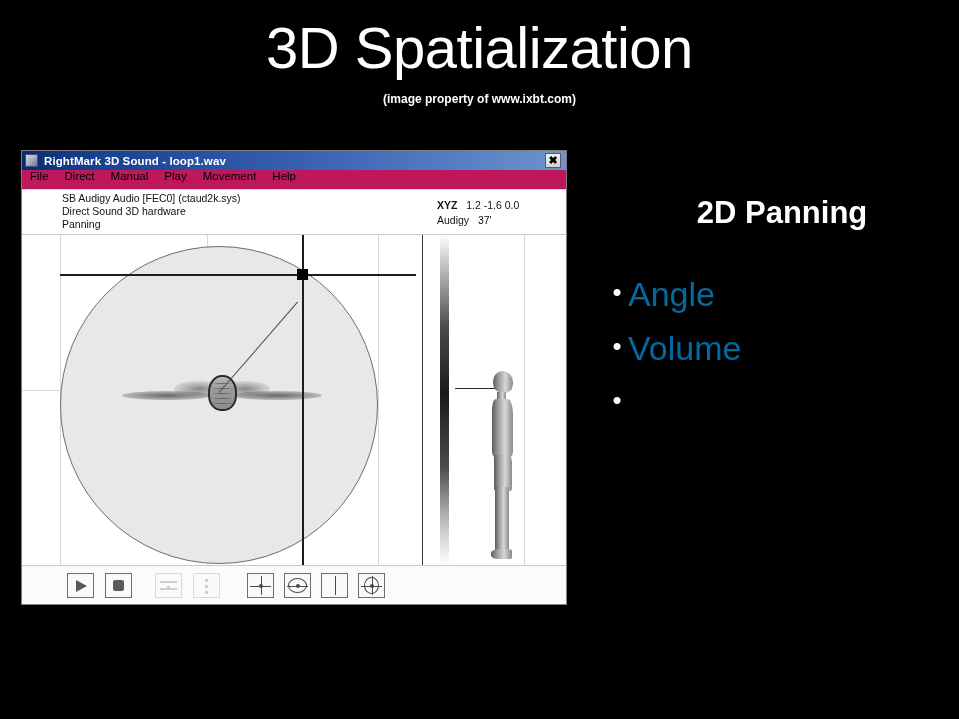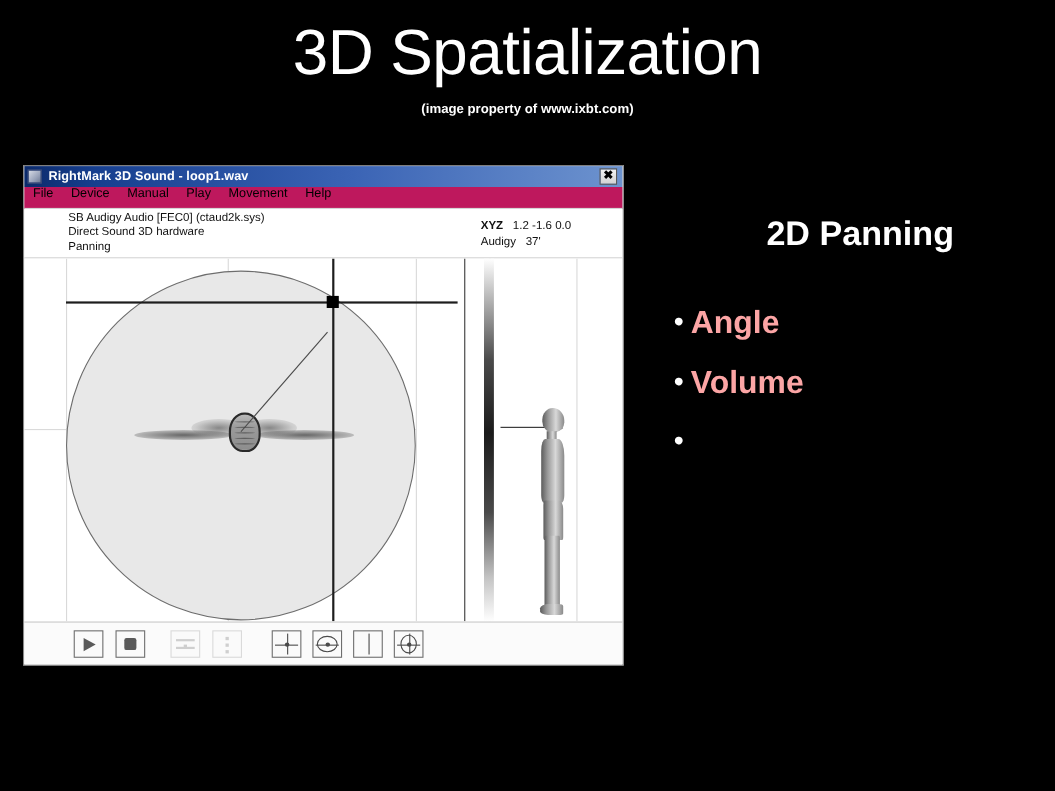--- a/index.html
+++ b/index.html
@@ -63,24 +63,24 @@
   }
   .bullet-dot {
     width: 22px;
     flex: 0 0 22px;
     font-size: 26px;
     line-height: 34px;
     text-align: center;
     color: #ffffff;
   }
   .bullet-text {
-    font-size: 29px;
+    font-size: 34px;
     line-height: 38px;
-    color: #fca5a5;
-    font-weight: 700;
+    color: #0369a1;
+    font-weight: 400;
   }
 
   
   #app-window {
     position: absolute;
     left: 21px;
     top: 150px;
     width: 546px;
     height: 455px;
     background: #ffffff;
@@ -439,21 +439,21 @@
 <div id="app-window">
 
   <div id="title-bar">
     <span id="app-icon"></span>
     <span id="title-text">RightMark 3D Sound - loop1.wav</span>
     <span id="close-button">✖</span>
   </div>
 
   <div id="menu-bar">
     <span class="menu-item">File</span>
-    <span class="menu-item">Device</span>
+    <span class="menu-item">Direct</span>
     <span class="menu-item">Manual</span>
     <span class="menu-item">Play</span>
     <span class="menu-item">Movement</span>
     <span class="menu-item">Help</span>
   </div>
 
   <div id="info-bar">
     <div id="device-info">
       <div>SB Audigy Audio [FEC0] (ctaud2k.sys)</div>
       <div>Direct Sound 3D hardware</div>

